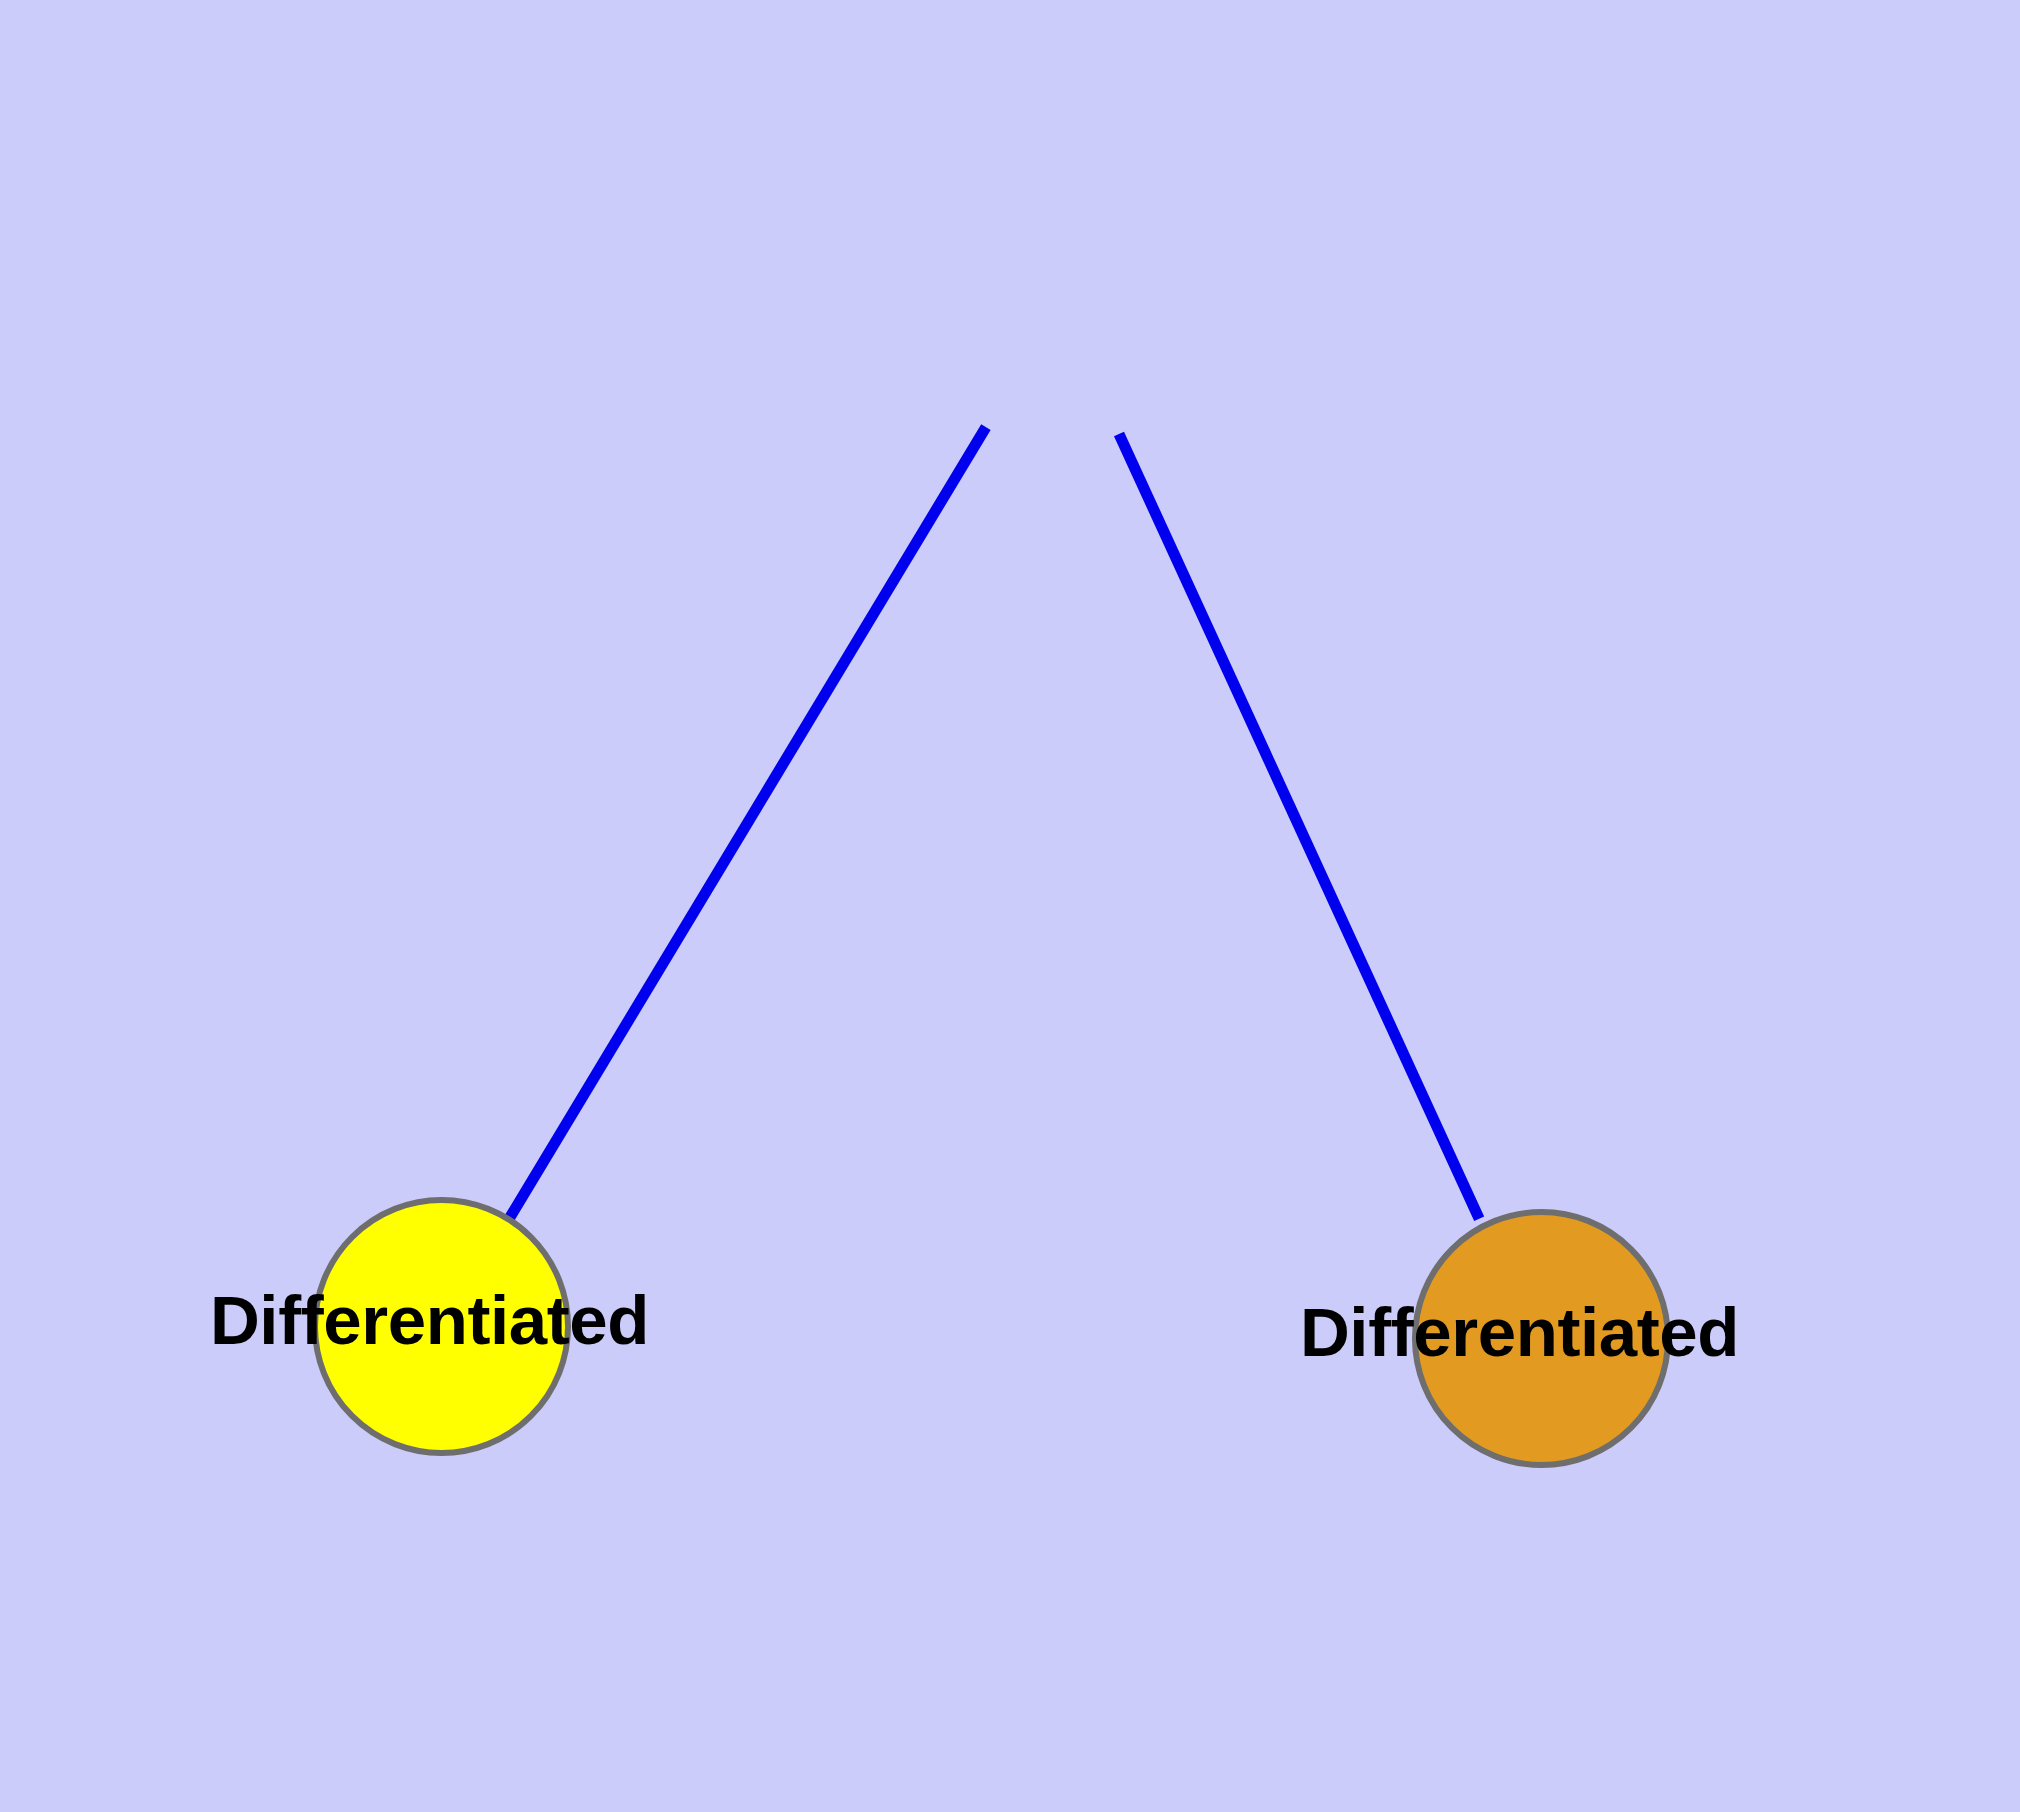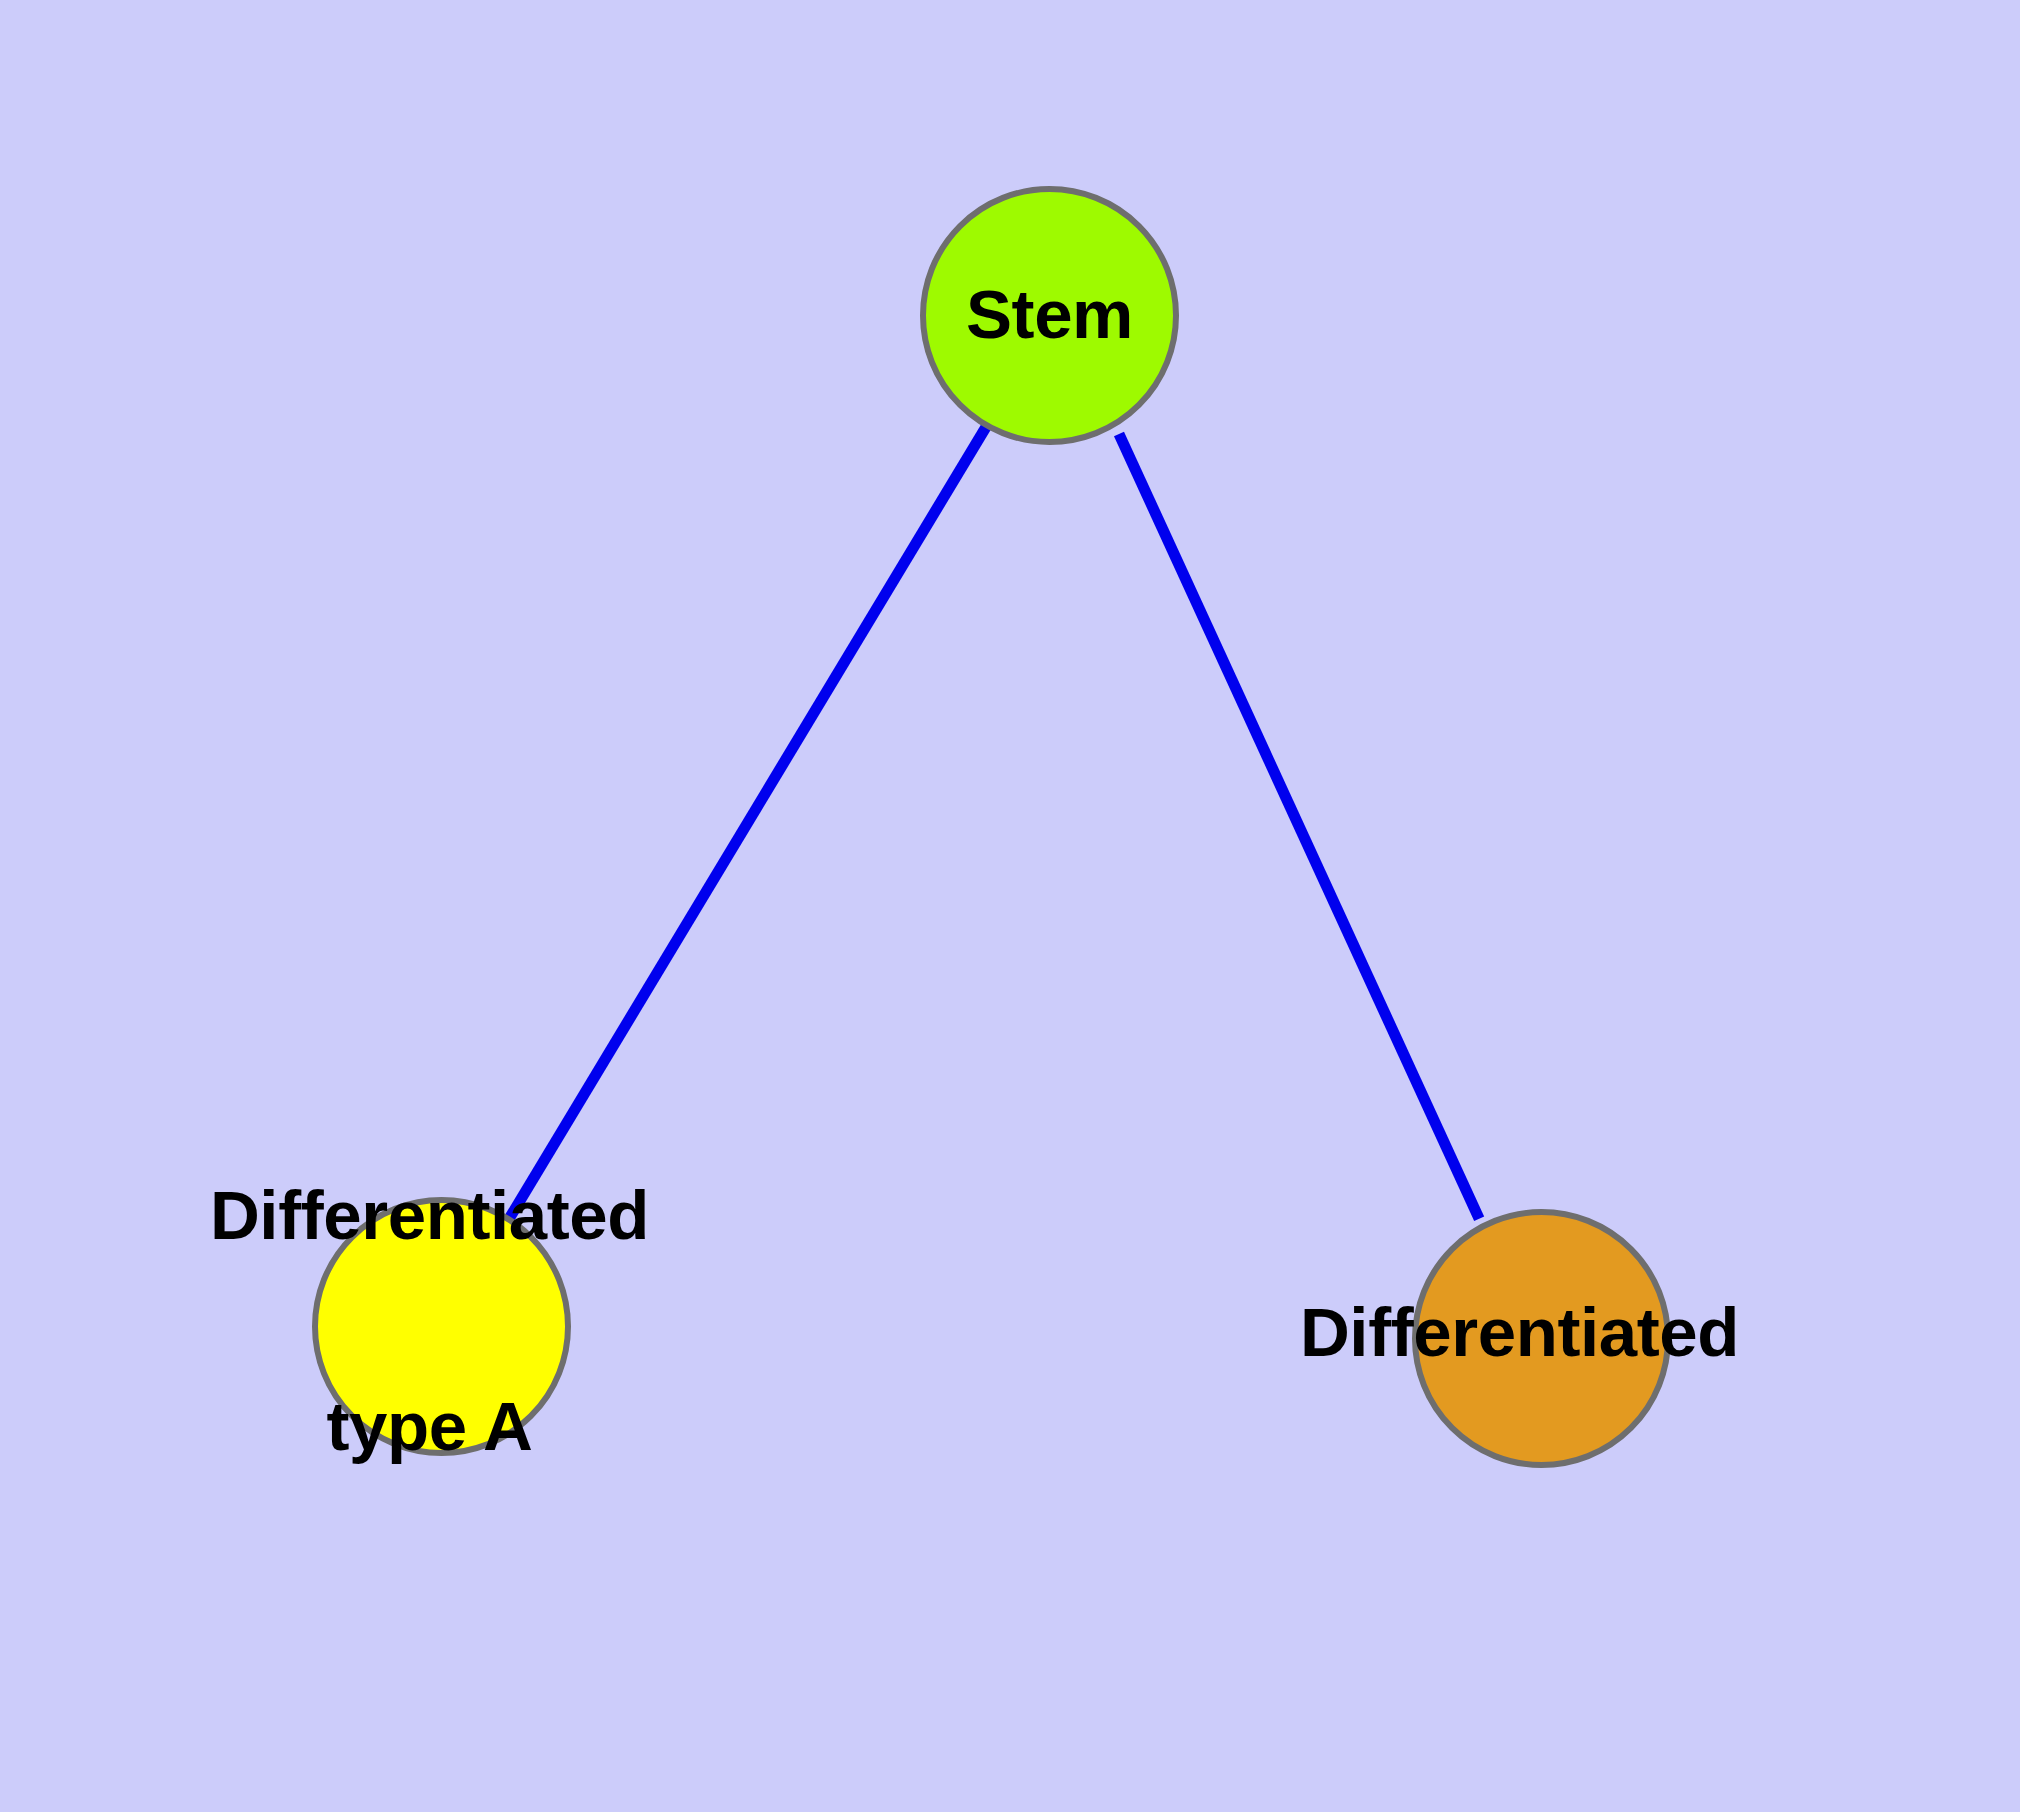--- a/index.html
+++ b/index.html
@@ -94,30 +94,24 @@
 <div id="graph-canvas">
 
   <svg id="edge-layer" viewBox="0 0 2384 2138" width="2021" height="1812">
     <line x1="1163" y1="504" x2="601" y2="1437" stroke="#0000ee" stroke-width="13" stroke-linecap="butt"></line>
     <line x1="1320" y1="512" x2="1745" y2="1438" stroke="#0000ee" stroke-width="13" stroke-linecap="butt"></line>
   </svg>
 
   <div class="node node-circle" id="node-diff-a">
     <div class="node-label">
       <span class="label-line">Differentiated</span>
-      <span class="label-line">type A</span>
     </div>
   </div>
 
   <div class="node node-circle" id="node-diff-b">
     <div class="node-label">
       <span class="label-line">Differentiated</span>
     </div>
   </div>
 
-  <div class="node node-circle" id="node-stem">
-    <div class="node-label">
-      <span class="label-line">Stem</span>
-    </div>
-  </div>
 
 </div>
 
 
 </body></html>

